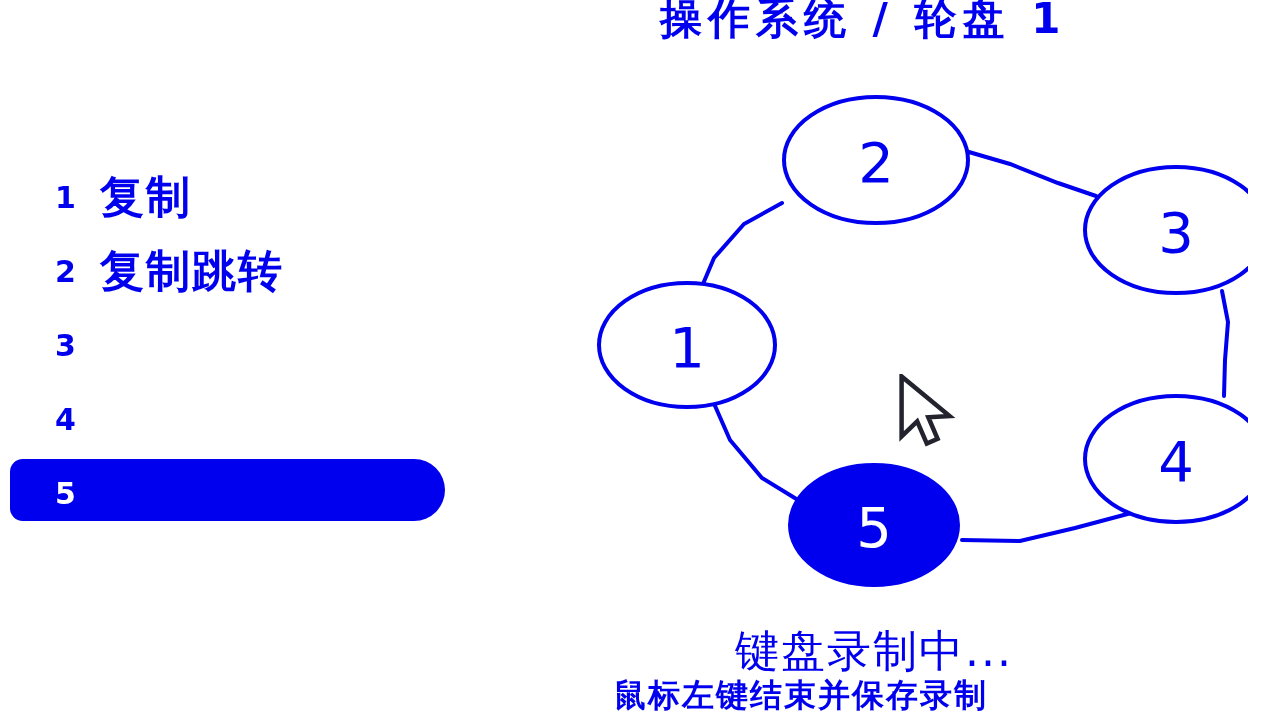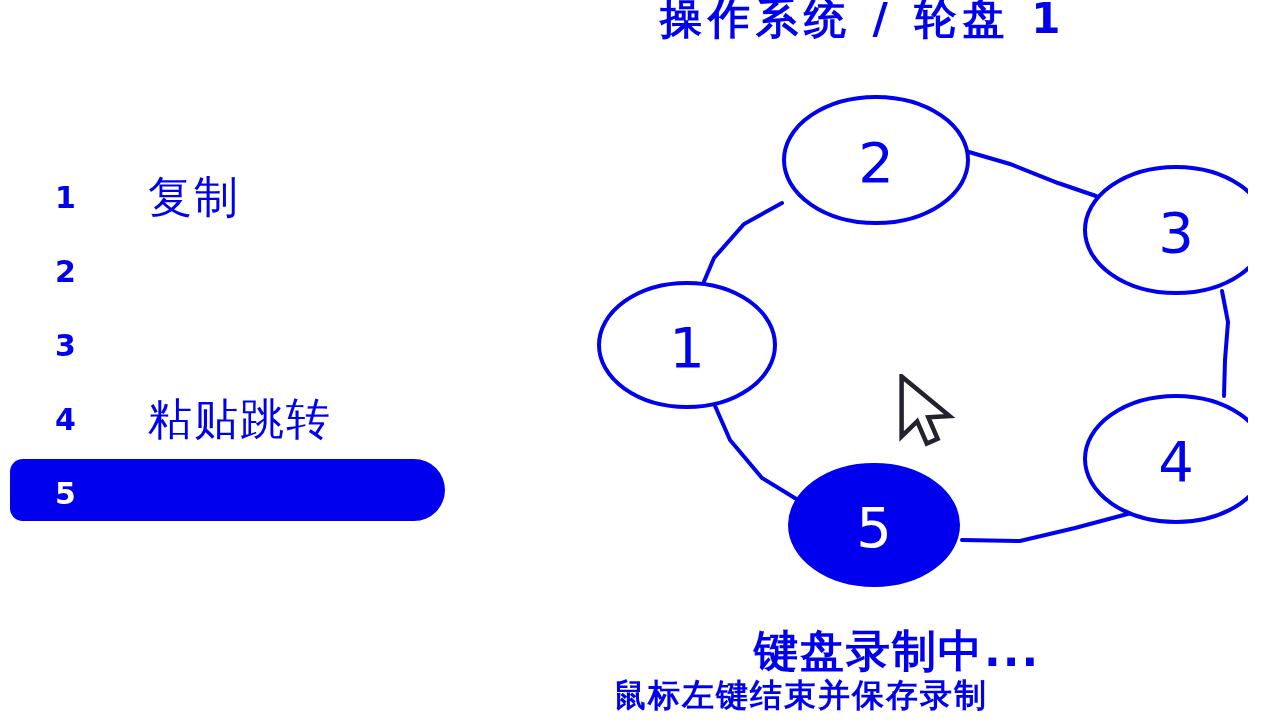--- a/index.html
+++ b/index.html
@@ -68,26 +68,25 @@
     box-sizing: border-box;
     font-size: 30px;
     font-weight: bold;
     color: #0000ee;
     font-family: "DejaVu Sans", "Liberation Sans", sans-serif;
   }
   .menu-item .label {
     position: relative;
     z-index: 1;
     font-size: 44px;
-    font-weight: normal;
+    font-weight: bold;
     letter-spacing: 2px;
     color: #0000ee;
     line-height: 50px;
     white-space: nowrap;
-    margin-left: 48px;
   }
 
   
   #wheel-graph {
     position: absolute;
     left: 0;
     top: 0;
     width: 1280px;
     height: 720px;
     pointer-events: none;
@@ -122,25 +121,24 @@
     left: 0;
     top: 626px;
     width: 1280px;
     color: #0000ee;
   }
   #status-line-1 {
     position: absolute;
     left: 735px;
     top: 0px;
     font-size: 44px;
-    font-weight: bold;
+    font-weight: normal;
     letter-spacing: 2px;
     white-space: nowrap;
     line-height: 50px;
-    margin-left: 19px;
   }
   #status-line-2 {
     position: absolute;
     left: 614px;
     top: 44px;
     font-size: 32px;
     font-weight: bold;
     letter-spacing: 2px;
     white-space: nowrap;
     line-height: 50px;
@@ -164,29 +162,29 @@
 
   <div id="menu-list">
     <div class="menu-item">
 
       <span class="idx">1</span>
       <span class="label">复制</span>
     </div>
     <div class="menu-item">
 
       <span class="idx">2</span>
+      <span class="label">复制跳转</span>
     </div>
     <div class="menu-item">
 
       <span class="idx">3</span>
     </div>
     <div class="menu-item">
 
       <span class="idx">4</span>
-      <span class="label">粘贴跳转</span>
     </div>
     <div class="menu-item selected">
       <span class="hl"></span>
       <span class="idx">5</span>
     </div>
   </div>
 
   <svg id="wheel-graph" viewBox="0 0 1280 720">
     <g id="edge-layer">
         <path d="M 700 291 L 714 258 L 744 224 L 782 203" class="edge-path"></path>

